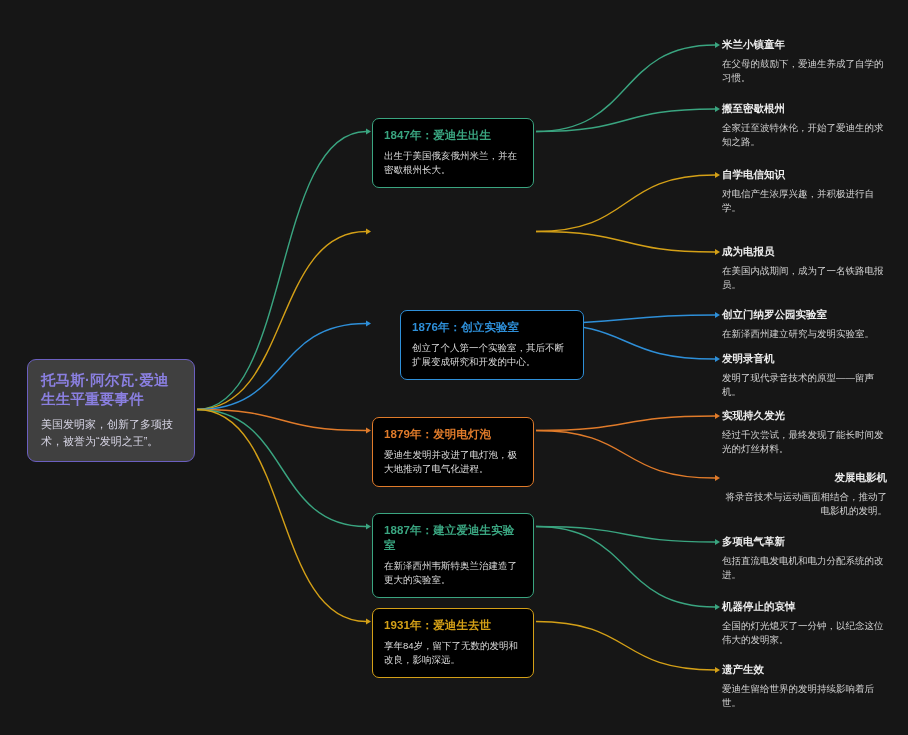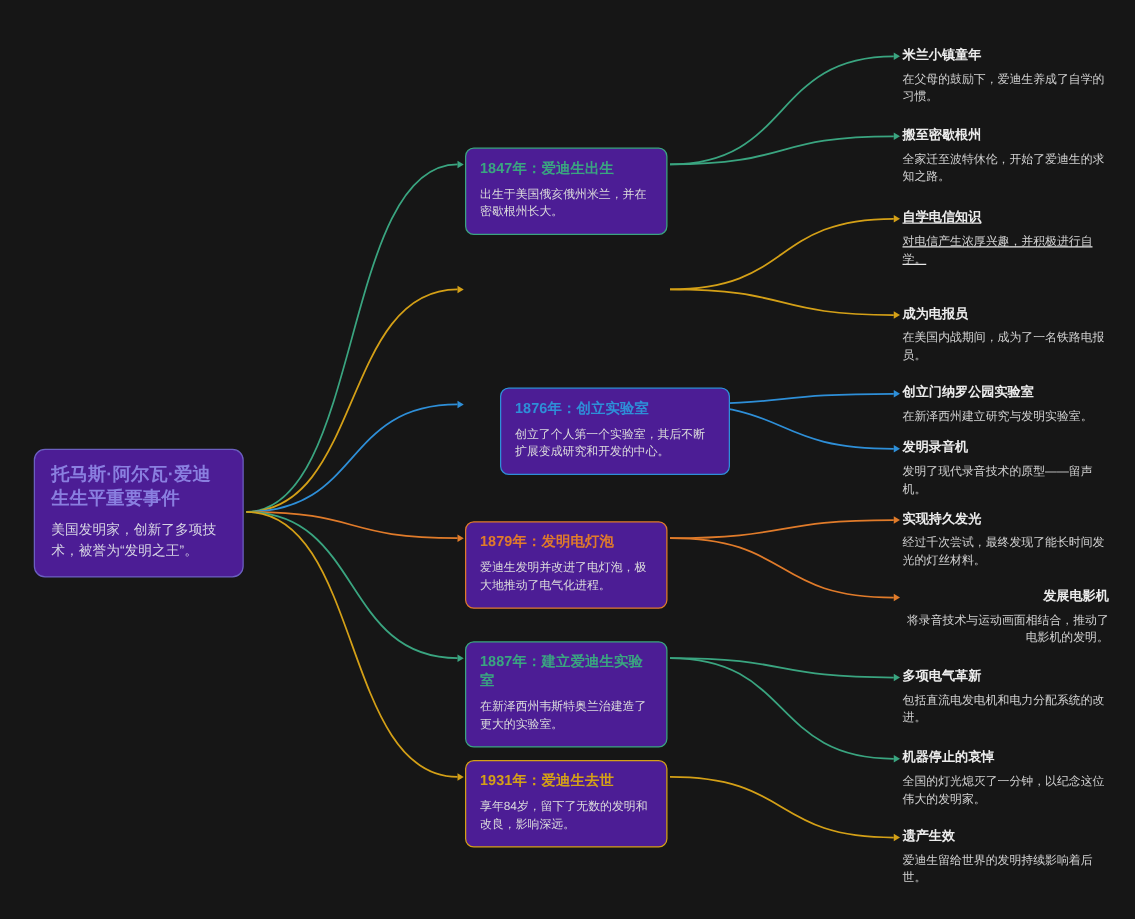--- a/index.html
+++ b/index.html
@@ -25,21 +25,21 @@
     width: 908px; height: 735px;
     pointer-events: none;
   }
 
   
   .root-node {
     position: absolute;
     left: 27px; top: 359px;
     width: 168px;
     padding: 11px 13px 12px 13px;
-    background: #4c1d95;
+    background: #404040;
     border: 1px solid #6b5fc0;
     border-radius: 9px;
   }
   .root-title {
     font-size: 14.5px;
     font-weight: bold;
     line-height: 1.32;
     color: #8a7fe0;
     letter-spacing: .2px;
   }
@@ -48,21 +48,21 @@
     font-size: 11px;
     line-height: 1.48;
     color: #d6d4e4;
   }
 
   
   .branch-node {
     position: absolute;
     width: 162px;
     padding: 9px 11px 10px 11px;
-    background: #4c1d95;
+    background: #000000;
     border: 1px solid #444;
     border-radius: 7px;
   }
   .branch-title {
     font-size: 11.5px;
     font-weight: bold;
     line-height: 1.3;
     letter-spacing: .1px;
   }
   .branch-desc {
@@ -139,21 +139,21 @@
       <div class="branch-desc">出生于美国俄亥俄州米兰，并在密歇根州长大。</div>
     </div>
     <div class="leaf-node" style="left: 722px; top: 38px;">
       <div class="leaf-title">米兰小镇童年</div>
       <div class="leaf-desc">在父母的鼓励下，爱迪生养成了自学的习惯。</div>
     </div>
     <div class="leaf-node" style="left: 722px; top: 102px;">
       <div class="leaf-title">搬至密歇根州</div>
       <div class="leaf-desc">全家迁至波特休伦，开始了爱迪生的求知之路。</div>
     </div>
-    <div class="leaf-node" style="left: 722px; top: 168px; text-decoration: underline;">
+    <div class="leaf-node" style="left: 722px; top: 168px;">
       <div class="leaf-title">自学电信知识</div>
       <div class="leaf-desc">对电信产生浓厚兴趣，并积极进行自学。</div>
     </div>
     <div class="leaf-node" style="left: 722px; top: 245px;">
       <div class="leaf-title">成为电报员</div>
       <div class="leaf-desc">在美国内战期间，成为了一名铁路电报员。</div>
     </div>
     <div class="branch-node" style="left: 372px; top: 310px; width: 184px; border-color: rgb(46, 143, 216); margin-left: 28px;">
       <div class="branch-title" style="color: rgb(46, 143, 216);">1876年：创立实验室</div>
       <div class="branch-desc">创立了个人第一个实验室，其后不断扩展变成研究和开发的中心。</div>

